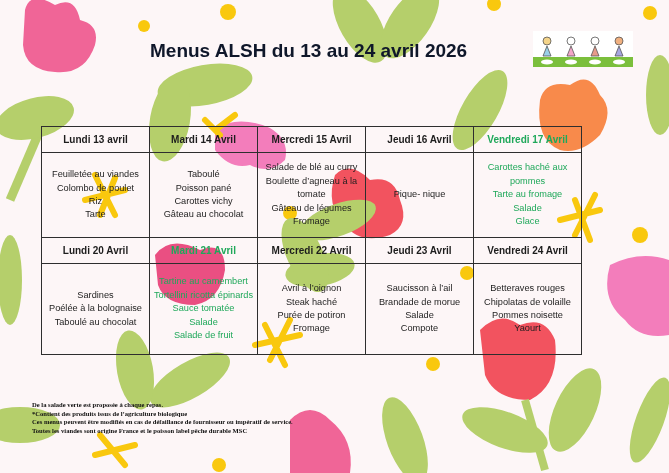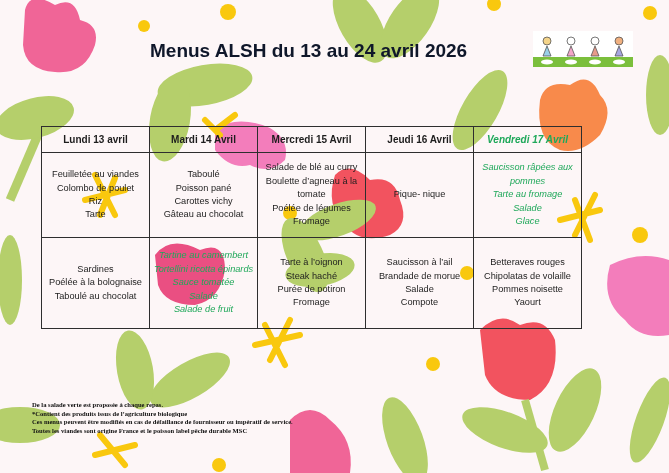--- a/index.html
+++ b/index.html
@@ -23,21 +23,21 @@
     border-collapse: collapse; z-index: 2; table-layout: fixed; margin-left: 6px;
   }
   table.menu td {
     border: 1px solid #2e2e2e; text-align: center; vertical-align: middle;
     font-family: "Liberation Sans", sans-serif; font-size: 9.2px; line-height: 13.4px;
     color: #1d1d1d; padding: 0 2px;
   }
   table.menu tr.head td { height: 25px; font-weight: bold; font-size: 10px; }
   table.menu tr.body1 td { height: 84px; }
   table.menu tr.body2 td { height: 90px; }
-  .green { color: #1fa85a !important; font-style: italic; }
+  .green { color: #1fa85a !important; }
   .items div { white-space: nowrap; }
   .notes {
     position: absolute; left: 32px; top: 401px; z-index: 2;
     font-family: "Liberation Serif", serif; font-weight: bold; font-size: 6.6px;
     line-height: 8.6px; color: #111;
   }
   .notes div { white-space: nowrap; }
 </style>
 </head>
 <body>
@@ -142,49 +142,56 @@
     <td class="items">
       <div>Taboulé</div>
       <div>Poisson pané</div>
       <div>Carottes vichy</div>
       <div>Gâteau au chocolat</div>
     </td>
     <td class="items">
       <div>Salade de blé au curry</div>
       <div>Boulette d’agneau à la</div>
       <div>tomate</div>
-      <div>Poélée de légumes</div>
+      <div>Gâteau de légumes</div>
       <div>Fromage</div>
     </td>
     <td class="items">
       <div>Pique- nique</div>
     </td>
     <td class="items green">
-      <div>Saucisson râpées aux</div>
+      <div>Carottes haché aux</div>
       <div>pommes</div>
       <div>Tarte au fromage</div>
       <div>Salade</div>
       <div>Glace</div>
     </td>
+  </tr>
+  <tr class="head">
+    <td>Lundi 20 Avril</td>
+    <td class="green">Mardi 21 Avril</td>
+    <td>Mercredi 22 Avril</td>
+    <td>Jeudi 23 Avril</td>
+    <td>Vendredi 24 Avril</td>
   </tr>
   <tr class="body2">
     <td class="items">
       <div>Sardines</div>
       <div>Poélée à la bolognaise</div>
       <div>Taboulé au chocolat</div>
     </td>
     <td class="items green">
       <div>Tartine au camembert</div>
       <div>Tortellini ricotta épinards</div>
       <div>Sauce tomatée</div>
       <div>Salade</div>
       <div>Salade de fruit</div>
     </td>
     <td class="items">
-      <div>Tarte à l’oignon</div>
+      <div>Avril à l’oignon</div>
       <div>Steak haché</div>
       <div>Purée de potiron</div>
       <div>Fromage</div>
     </td>
     <td class="items">
       <div>Saucisson à l’ail</div>
       <div>Brandade de morue</div>
       <div>Salade</div>
       <div>Compote</div>
     </td>

